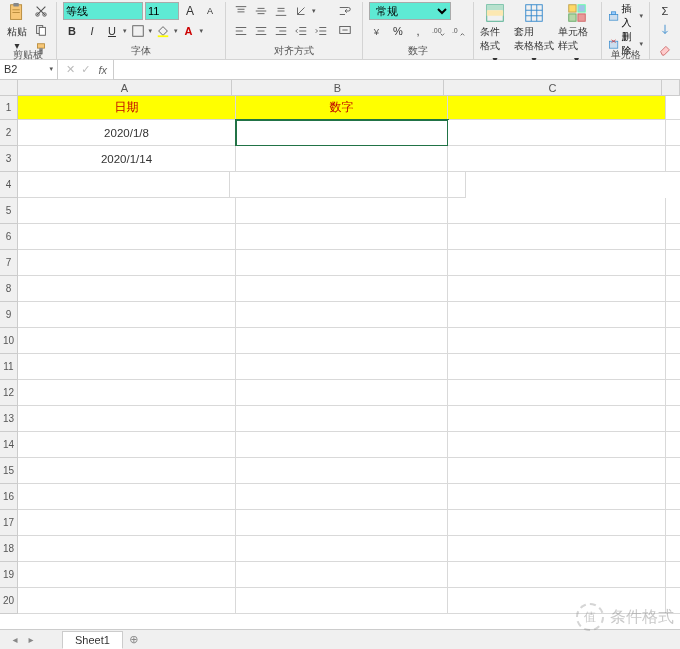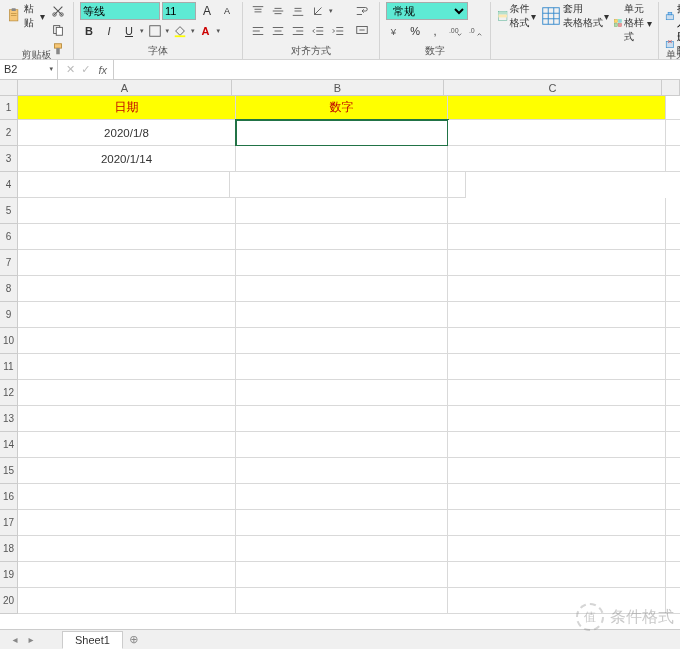--- a/index.html
+++ b/index.html
@@ -5,21 +5,21 @@
   * { box-sizing: border-box; margin: 0; padding: 0; font-family: "Microsoft YaHei", Arial, sans-serif; }
   body { width: 680px; height: 649px; overflow: hidden; background: #fff; font-size: 11px; position: relative; }
 
   
   .ribbon { background: #f1f1f1; border-bottom: 1px solid #d4d4d4; height: 60px; display: flex; padding: 2px 0 0 0; }
   .ribbon-group { display: flex; flex-direction: column; justify-content: space-between; border-right: 1px solid #d4d4d4; padding: 0 6px 1px 6px; }
   .group-label { font-size: 10px; color: #555; text-align: center; padding-top: 2px; }
   .group-body { display: flex; align-items: flex-start; gap: 4px; height: 44px; }
   .col { display: flex; flex-direction: column; gap: 1px; justify-content: center; }
   .row { display: flex; align-items: center; gap: 2px; }
-  .btn-lg { display: flex; align-items: center; justify-content: flex-start; cursor: pointer; gap: 1px; }
+  .btn-lg { display: flex; flex-direction: column; align-items: center; justify-content: flex-start; cursor: pointer; gap: 1px; }
   .btn-lg span { font-size: 10px; color: #333; }
   .ico { width: 14px; height: 14px; display: inline-block; }
   .ico-lg { width: 22px; height: 22px; }
   .sel { height: 18px; border: 1px solid #aaa; background: #5eead4; font-size: 11px; padding: 0 2px; }
   .fontname { width: 80px; }
   .fontsize { width: 34px; }
   .numfmt { width: 82px; }
   .ribbtn { border: 1px solid transparent; background: transparent; width: 18px; height: 18px; display: flex; align-items: center; justify-content: center; cursor: pointer; font-size: 11px; color: #333; }
   .tri { font-size: 7px; color: #555; }
 

